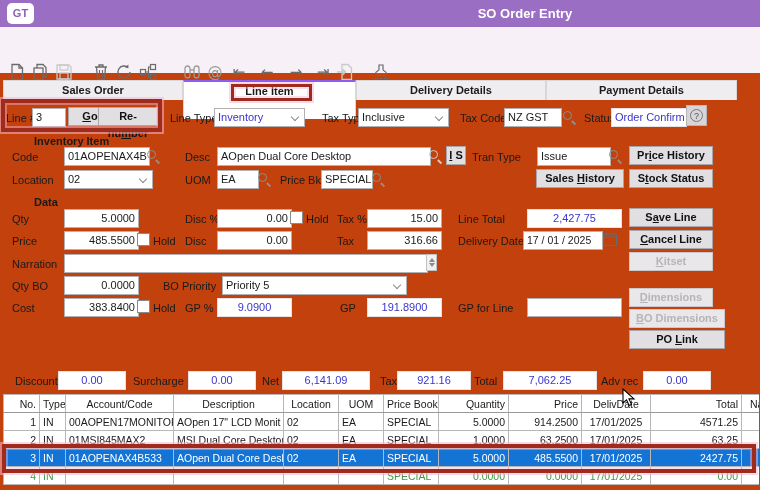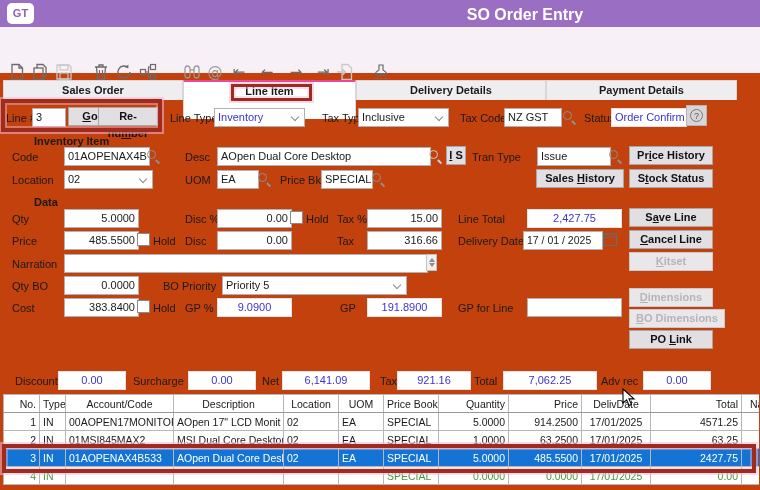--- a/index.html
+++ b/index.html
@@ -2,32 +2,32 @@
 <html><head>
 <meta charset="utf-8">
 <style>
   html,body{margin:0;padding:0;background:#fff;}
   #app{position:relative;width:760px;height:490px;overflow:hidden;background:#c2410c;
        font-family:"Liberation Sans","DejaVu Sans",sans-serif;font-size:11px;color:#1a1a1a;}
   
   #titlebar{position:absolute;left:0;top:0;width:760px;height:27px;background:#9a6fc3;}
   #logo{position:absolute;left:7px;top:3px;width:27px;height:21px;background:#fff;border-radius:5px;
         text-align:center;line-height:21px;font-weight:bold;font-size:11px;color:#8b5fb8;}
-  #wintitle{position:absolute;left:430px;top:6px;width:190px;text-align:center;color:#fff;font-weight:bold;font-size:16px;}
+  #wintitle{position:absolute;left:430px;top:6px;width:190px;text-align:center;color:#fff;font-weight:bold;font-size:13px;}
   
   #toolbar{position:absolute;left:0;top:27px;width:760px;height:46px;background:#f7f0f6;}
   .ic{position:absolute;top:36px;width:18px;height:18px;color:#6b6b6b;}
   .ic.mid{color:#9a9a9a;} .ic.dis{color:#c9c9c9;}
   .ic svg{width:18px;height:18px;display:block;}
   .navglyph{font-family:"DejaVu Sans",sans-serif;font-size:15px;line-height:18px;text-align:center;}
   
   #tabbar{position:absolute;left:0;top:80px;width:760px;height:21px;}
   .tab{position:absolute;top:0;height:20px;background:#f0edf0;border:1px solid #d9d5d9;border-bottom:none;
        text-align:center;line-height:19px;font-weight:bold;box-sizing:border-box;}
-  .tab.active{background:#ffffff;border-top:2px solid #ec4899;height:39px;}
+  .tab.active{background:#ffffff;border-top:2px solid #8b5cf6;height:39px;}
   
   .lbl{position:absolute;white-space:nowrap;}
   .sect{font-weight:bold;padding-left:24px;}
   .fld{position:absolute;background:#fff;border:1px solid #b3b0b3;height:15px;line-height:15px;
        padding:1px 3px;white-space:nowrap;overflow:hidden;box-sizing:content-box;}
   .num{text-align:right;}
   .blue{color:#3b35cc;}
   .soft{border-color:#e4e2e4;text-align:center;}
   .dd{padding-right:16px;}
   .dd::after{content:"";position:absolute;right:6px;top:5px;width:5px;height:5px;
@@ -235,21 +235,21 @@
   <span class="lbl" style="left:153px;top:302px">Hold</span>
   <span class="lbl" style="left:185px;top:302px">GP %</span>
   <span class="fld num blue soft" style="left:217px;top:298px;width:67px;text-align:center">9.0900</span>
   <span class="lbl" style="left:340px;top:302px">GP</span>
   <span class="fld num blue soft" style="left:367px;top:298px;width:67px;text-align:center">191.8900</span>
   <span class="lbl" style="left:458px;top:302px">GP for Line</span>
   <span class="fld" style="left:527px;top:298px;width:87px"></span>
 
   <button class="btn dis" style="left:629px;top:288px;width:84px"><span></span><span class="hk">D</span><span>imensions</span></button>
   <button class="btn dis" style="left:629px;top:309px;width:96px"><span></span><span class="hk">B</span><span>O Dimensions</span></button>
-  <button class="btn" style="left:629px;top:330px;width:84px"><span>PO </span><span class="hk">L</span><span>ink</span></button>
+  <button class="btn" style="left:629px;top:330px;width:96px"><span>PO </span><span class="hk">L</span><span>ink</span></button>
 
   <span class="lbl" style="left:15px;top:375px">Discount</span>
   <span class="fld num blue soft" style="left:58px;top:371px;width:60px">0.00</span>
   <span class="lbl" style="left:133px;top:375px">Surcharge</span>
   <span class="fld num blue soft" style="left:188px;top:371px;width:60px">0.00</span>
   <span class="lbl" style="left:262px;top:375px">Net</span>
   <span class="fld num blue soft" style="left:282px;top:371px;width:80px">6,141.09</span>
   <span class="lbl" style="left:380px;top:375px">Tax</span>
   <span class="fld num blue soft" style="left:397px;top:371px;width:66px">921.16</span>
   <span class="lbl" style="left:474px;top:375px">Total</span>

